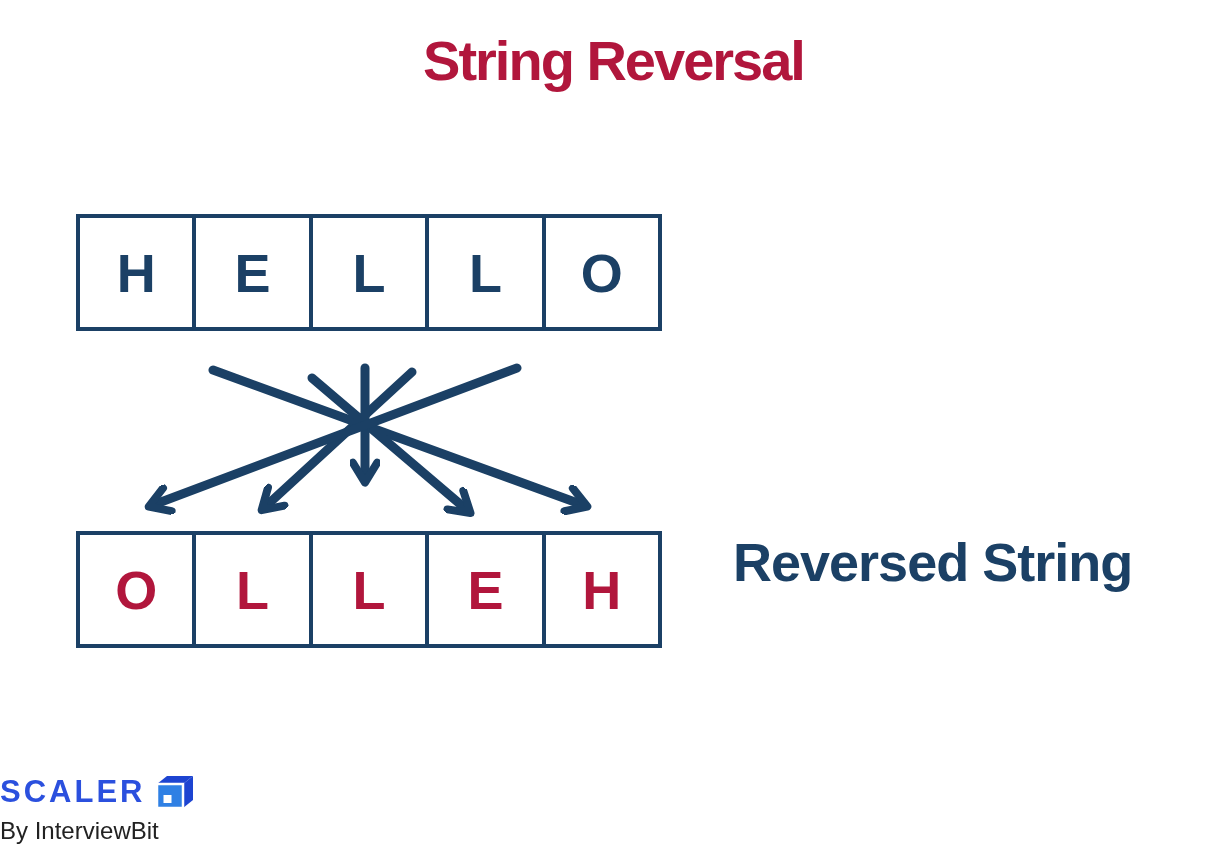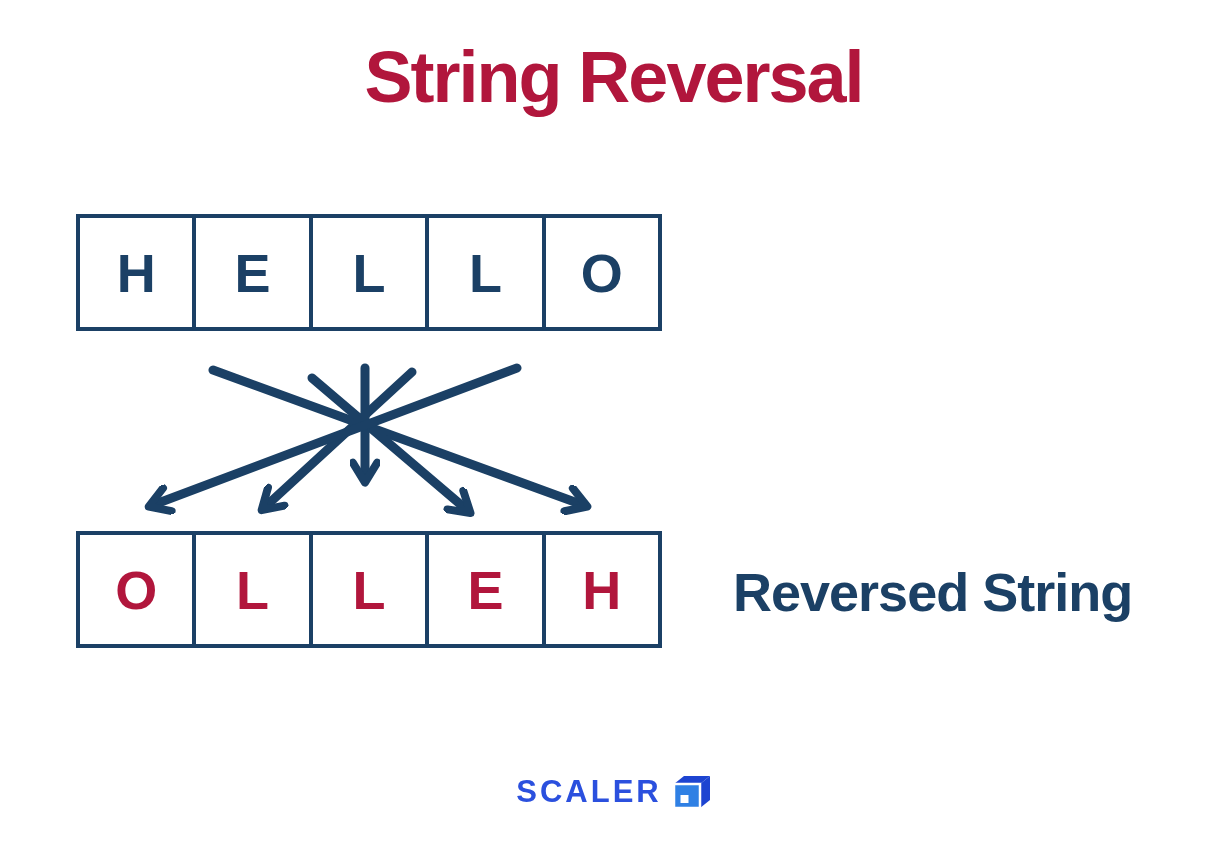--- a/index.html
+++ b/index.html
@@ -15,25 +15,25 @@
   .canvas {
     position: relative;
     width: 1227px;
     height: 859px;
     background: #ffffff;
     overflow: hidden;
     font-family: "Liberation Sans", sans-serif;
   }
   .title {
     position: absolute;
-    top: 36px;
+    top: 28px;
     left: 0;
     width: 100%;
     text-align: center;
-    font-size: 72px;
+    font-size: 56px;
     font-weight: bold;
     letter-spacing: -2px;
     color: var(--crimson);
   }
   .row {
     position: absolute;
     left: 76px;
     width: 586px;
     height: 117px;
     border: 4px solid var(--navy);
@@ -57,37 +57,37 @@
   .row-label {
     position: absolute;
     left: 733px;
     font-size: 54px;
     font-weight: bold;
     letter-spacing: -1px;
     color: var(--navy);
     white-space: nowrap;
   }
   .row-label.input { top: 243px; }
-  .row-label.reversed { top: 561px; }
+  .row-label.reversed { top: 531px; }
   .arrows {
     position: absolute;
     left: 70px;
     top: 350px;
     width: 600px;
     height: 185px;
   }
   .arrows line { stroke: var(--navy); stroke-width: 9; stroke-linecap: round; }
   .footer {
     position: absolute;
     left: 0;
     right: 0;
     top: 774px;
     display: flex;
     flex-direction: column;
-    align-items: center;
+    align-items: flex-start;
   }
   .brand-row {
     display: flex;
     align-items: center;
     gap: 11px;
   }
   .brand-text {
     font-size: 31px;
     font-weight: bold;
     letter-spacing: 3px;
@@ -141,15 +141,16 @@
   <div class="footer">
     <div class="brand-row">
       <span class="brand-text">SCALER</span>
       <svg width="38" height="34" viewBox="0 0 38 34" xmlns="http://www.w3.org/2000/svg">
         <polygon points="1,9 11,1 37,1 27,9" style="fill: var(--cube-dark-blue)"></polygon>
         <polygon points="27,9 37,1 37,25 27,33" style="fill: var(--cube-dark-blue)"></polygon>
         <rect x="1" y="9" width="26" height="24" style="fill: var(--cube-light-blue)" stroke="#ffffff" stroke-width="2.5"></rect>
         <rect x="7.5" y="20" width="8" height="8" fill="#ffffff"></rect>
       </svg>
     </div>
+    <div class="byline">By InterviewBit</div>
   </div>
 
 </div>
 
 </body></html>

